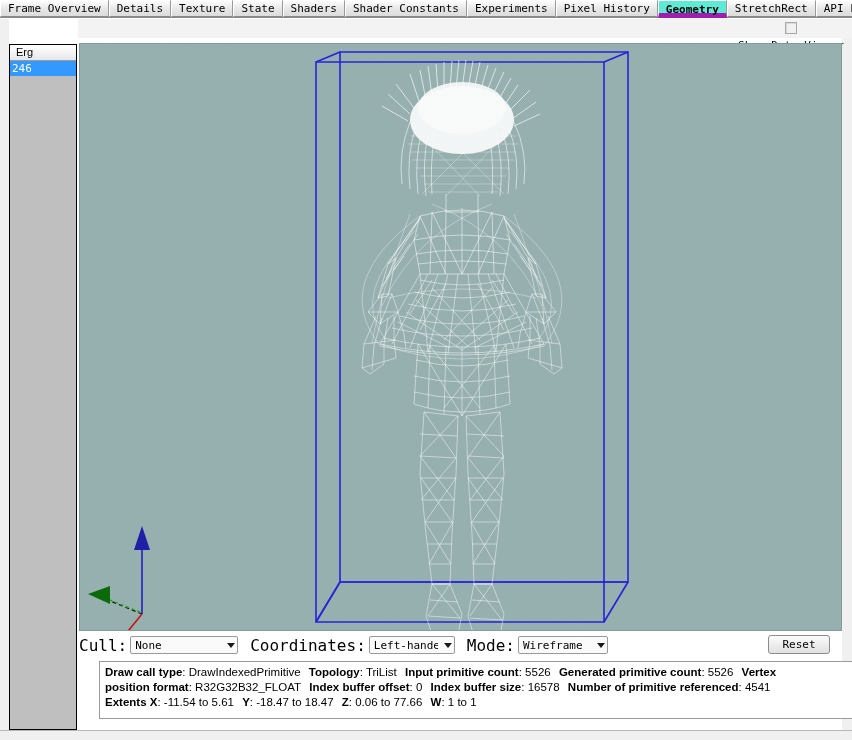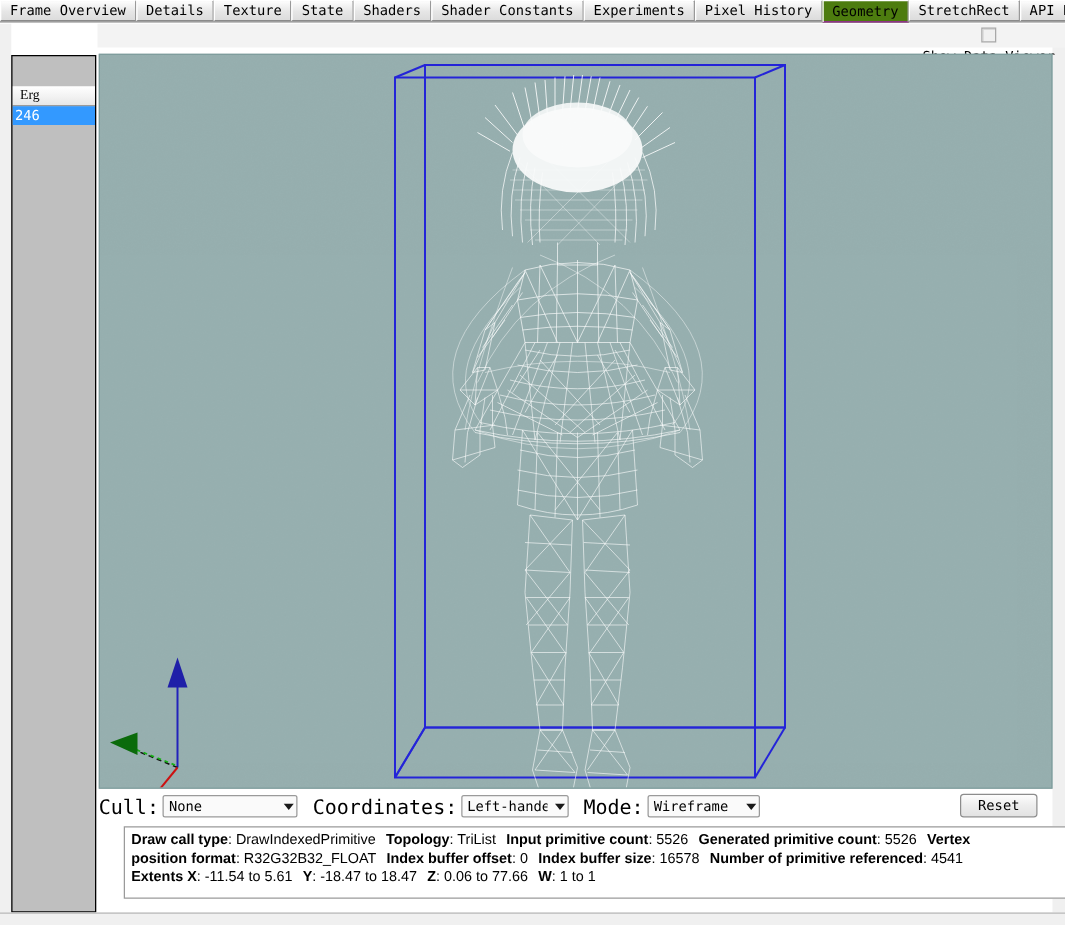--- a/index.html
+++ b/index.html
@@ -41,27 +41,27 @@
     border-left: 1px solid #ffffff;
     border-top: 1px solid #ffffff;
     border-right: 1px solid #999999;
     border-bottom: 1px solid #8a8a8a;
     box-sizing: border-box;
     white-space: nowrap;
     cursor: default;
     user-select: none;
   }
   .tab.selected {
-    background: #4d7c0f;
+    background: #5eead4;
     height: 18px;
     line-height: 17px;
-    border-bottom: 1px solid #a21caf;
+    border-bottom: 5px solid #a21caf;
     border-left: 1px solid #ffffff;
     border-right: 1px solid #999999;
-    font-weight: normal;
+    font-weight: bold;
   }
 
   
   #topstrip {
     position: absolute;
     left: 78px; top: 19px;
     width: 774px;
     height: 19px;
     background: #f3f3f3;
     box-sizing: border-box;
@@ -98,27 +98,26 @@
     border: 1px solid #000000;
     box-sizing: border-box;
     overflow: hidden;
   }
   #sidebar-header {
     height: 16px;
     line-height: 15px;
     background: linear-gradient(#ffffff, #f1f1f1 60%, #e7e7e7);
     border-bottom: 1px solid #9a9a9a;
     padding-left: 6px;
-    font-family: Liberation Serif, serif;
+    font-family: Liberation Sans, sans-serif;
     font-size: 11px;
     color: #000;
     box-sizing: border-box;
     user-select: none;
     cursor: default;
-    margin-top: 24px;
   }
   .list-row {
     height: 15px;
     line-height: 15px;
     padding-left: 2px;
     font-family: "DejaVu Sans Mono", monospace;
     font-size: 11px;
     color: #000;
     box-sizing: border-box;
     cursor: default;

